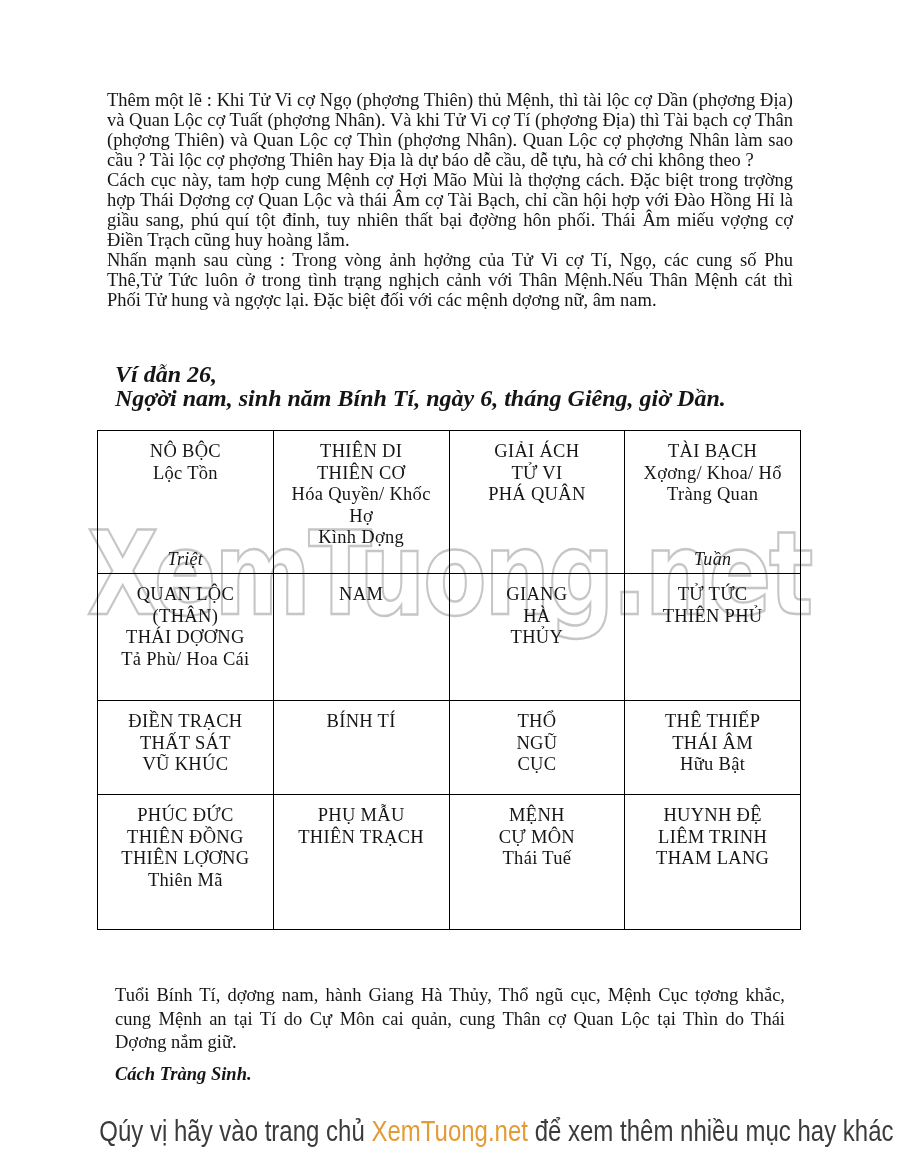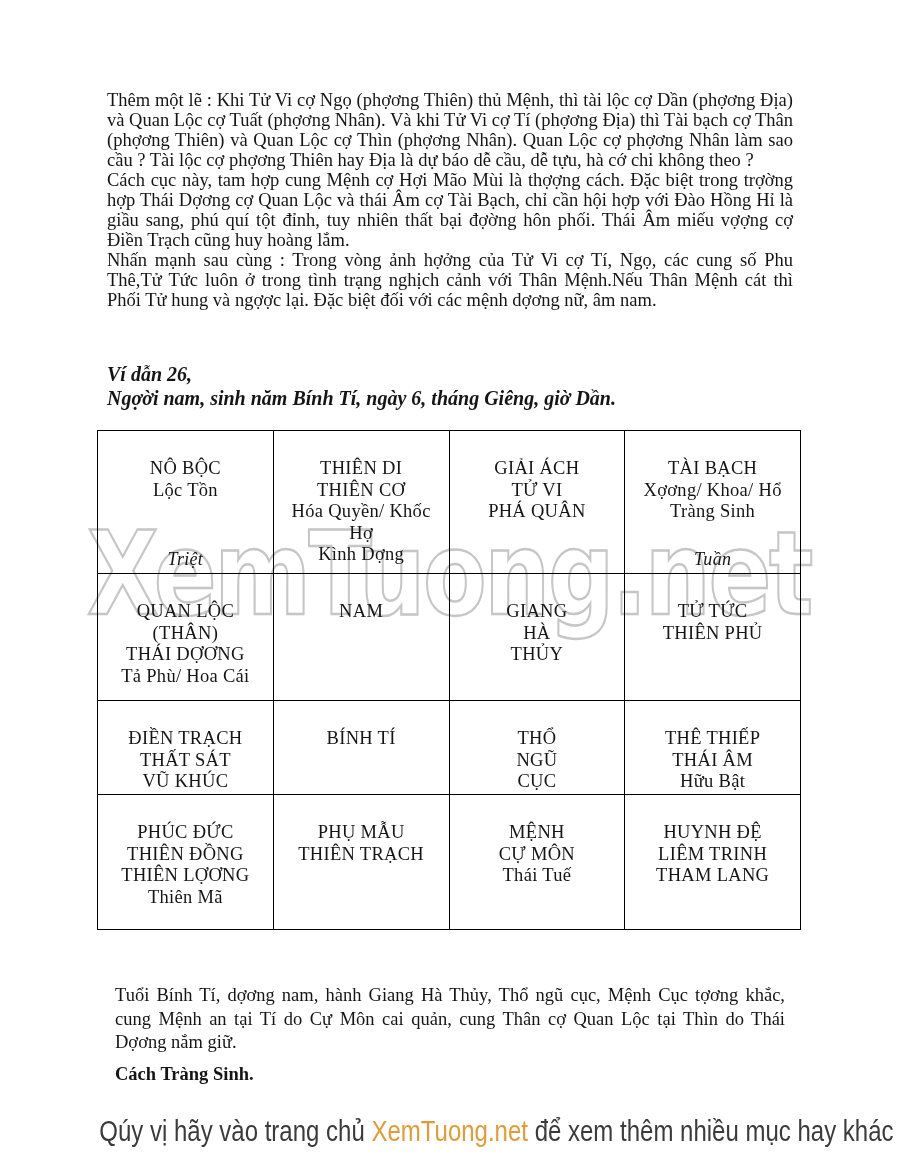--- a/index.html
+++ b/index.html
@@ -5,45 +5,45 @@
   html,body{margin:0;padding:0;}
   body{width:900px;height:1165px;background:#ffffff;overflow:hidden;position:relative;
        font-family:"Liberation Serif", serif;color:#151515;}
   .page{position:absolute;inset:0;background:#ffffff;}
 
   
   .body-text{position:absolute;left:107px;top:90px;width:686px;font-size:18.5px;line-height:20px;}
   .body-text p{margin:0;text-align:justify;}
 
   
-  .example-heading{position:absolute;left:107px;top:362px;font-size:20px;line-height:24px;
+  .example-heading{position:absolute;left:115px;top:362px;font-size:24px;line-height:24px;
                    font-weight:bold;font-style:italic;}
 
   
   .chart-wrap{position:absolute;left:97px;top:430px;width:704px;height:528px;}
   .watermark{position:absolute;top:86px;left:50%;transform:translateX(-50%) scaleX(0.8);
              transform-origin:center;white-space:nowrap;z-index:0;line-height:1;
              font-family:"DejaVu Sans", sans-serif;font-weight:bold;font-size:116px;letter-spacing:-3px;
              color:rgba(255,255,255,0.55);-webkit-text-stroke:2.5px #c6c6c6;}
   table.chart{border-collapse:collapse;table-layout:fixed;width:704px;position:relative;z-index:1;
               background:transparent;}
   table.chart td{border:1.5px solid #000;vertical-align:top;text-align:center;position:relative;
-                 padding:27px 4px 0 4px;font-size:18.5px;line-height:21.5px;letter-spacing:0.3px;}
+                 padding:10px 4px 0 4px;font-size:18.5px;line-height:21.5px;letter-spacing:0.3px;}
   tr.r0{height:143px;} tr.r1{height:127px;} tr.r2{height:94px;} tr.r3{height:135px;}
   td.bold{font-weight:normal;letter-spacing:0.6px;}
   td.pad-nam{padding-top:48px;}
   td.pad-binhti{padding-top:38px;}
   .cell-line{display:block;}
   .corner{position:absolute;bottom:3px;left:0;right:0;text-align:center;font-style:italic;
           font-size:18px;letter-spacing:0.3px;}
 
   
   .summary{position:absolute;left:107px;top:976px;width:686px;font-size:18.5px;line-height:23.5px;}
   .summary p{margin:8px;text-align:justify;}
-  .summary .emph{font-weight:bold;text-align:left;}
+  .summary .emph{font-weight:bold;font-style:italic;text-align:left;}
 
   
   .footer{position:absolute;top:1114px;left:0;width:900px;text-align:center;}
   .footer-inner{display:inline-block;transform:scaleX(0.8);transform-origin:center;white-space:nowrap;
                 font-family:"Liberation Sans", sans-serif;font-size:30px;color:#3b3b3b;}
   .footer-inner .brand{color:#e39b35;}
 </style>
 </head>
 <body>
 
@@ -84,21 +84,21 @@
           <div>
                 <div class="cell-line">GIẢI ÁCH</div>
                 <div class="cell-line">TỬ VI</div>
                 <div class="cell-line">PHÁ QUÂN</div>
               </div>
         </td>
         <td>
           <div>
                 <div class="cell-line">TÀI BẠCH</div>
                 <div class="cell-line">Xợơng/ Khoa/ Hổ</div>
-                <div class="cell-line">Tràng Sinh</div>
+                <div class="cell-line">Tràng Quan</div>
               </div>
           <span class="corner">Tuần</span>
         </td>
       </tr>
       <tr class="r1">
         <td>
           <div>
                 <div class="cell-line">QUAN LỘC (THÂN)</div>
                 <div class="cell-line">THÁI DỢƠNG</div>
                 <div class="cell-line">Tả Phù/ Hoa Cái</div>

